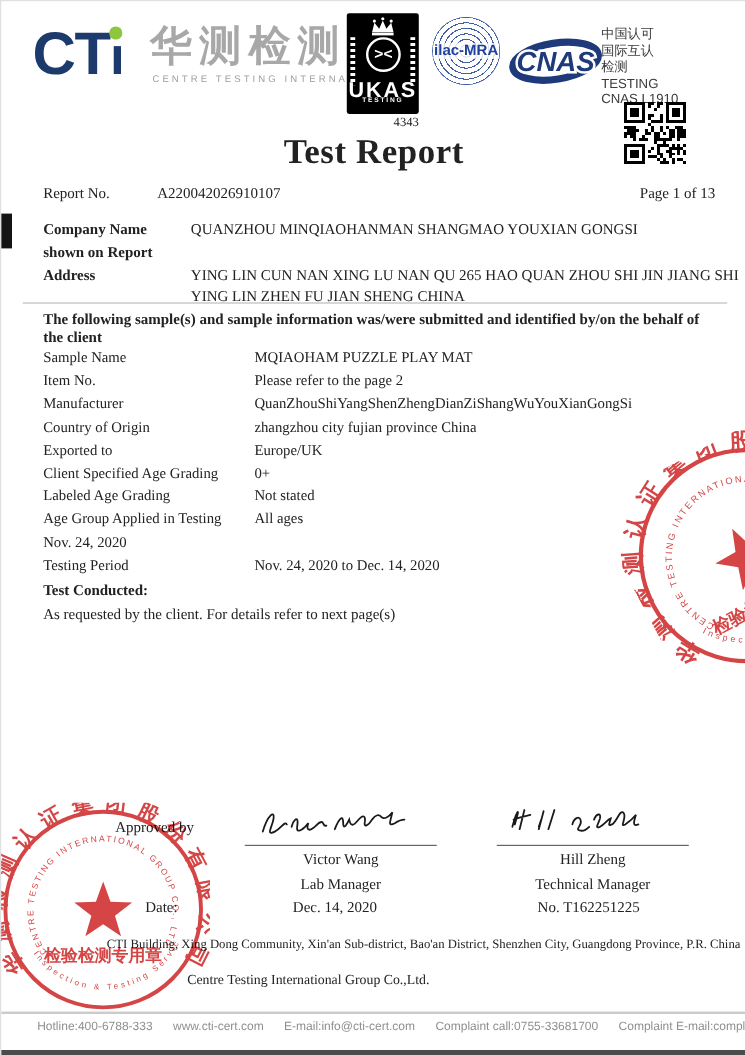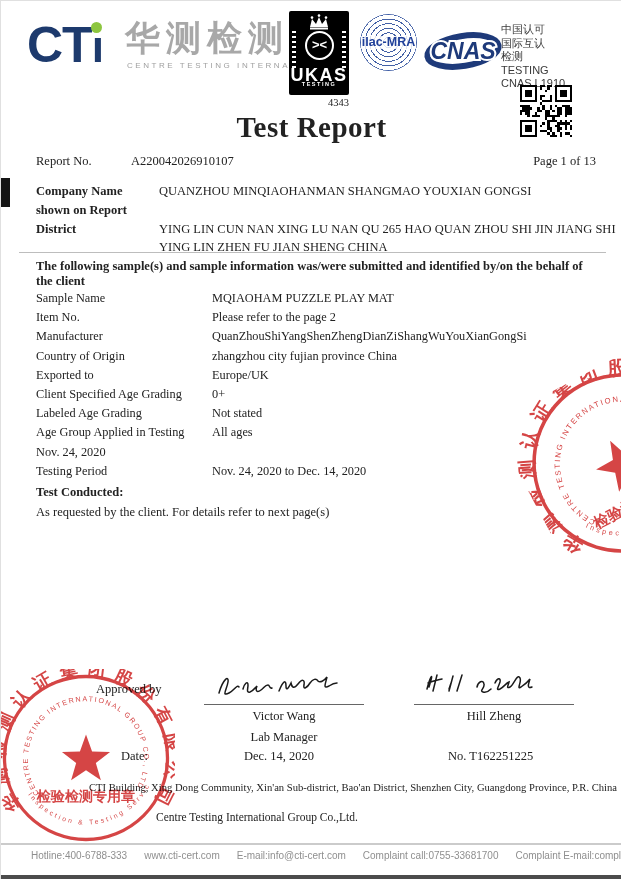--- a/index.html
+++ b/index.html
@@ -266,21 +266,21 @@
   <div class="abs title">Test Report</div>
   <div class="abs repline rep-label">Report No.</div>
   <div class="abs repline rep-no">A220042026910107</div>
   <div class="abs repline pageinfo">Page 1 of 13</div>
 
   <div class="abs blackmark"></div>
 
   <div class="abs lbl-b" style="left:35px;top:183px;">Company Name</div>
   <div class="abs lbl-b" style="left:35px;top:202px;">shown on Report</div>
   <div class="abs val" style="left:158px;top:183px;">QUANZHOU MINQIAOHANMAN SHANGMAO YOUXIAN GONGSI</div>
-  <div class="abs lbl-b" style="left:35px;top:221px;">District</div>
+  <div class="abs lbl-b" style="left:35px;top:221px;">Address</div>
   <div class="abs val" style="left:158px;top:221px;">YING LIN CUN NAN XING LU NAN QU 265 HAO QUAN ZHOU SHI JIN JIANG SHI</div>
   <div class="abs val" style="left:158px;top:239px;">YING LIN ZHEN FU JIAN SHENG CHINA</div>
 
   <div class="abs sep"></div>
   <div class="abs intro">The following sample(s) and sample information was/were submitted and identified by/on the behalf of the client</div>
 
   <div class="abs sample-table">
     <div class="srow">
         <span class="sl">Sample Name</span>
         <span>MQIAOHAM PUZZLE PLAY MAT</span>
@@ -353,20 +353,21 @@
   </div>
   <div class="abs datelbl">Date:</div>
   <div class="abs dateval">Dec. 14, 2020</div>
 
   <svg class="sig-svg" style="left:418px;top:664px;" width="150" height="38" viewBox="0 0 150 38">
     <path d="M8,24 C11,12 14,8 12,15 L10,22 M18,10 L14,26 M9,18 C14,16 19,15 23,14 M30,24 l2,-6 M34,11 l-4,15 M43,10 l-5,16 M58,22 c1,-5 6,-8 7,-3 c1,4 -5,7 -1,8 c3,1 6,-1 8,-3 M76,18 c2,-5 6,-6 5,-1 c-1,4 -5,9 0,7 c4,-2 6,-6 9,-7 c-1,4 -3,7 1,5 c4,-2 7,-14 10,-9 c2,4 -4,12 1,9 c3,-2 6,-4 9,-8 c-2,6 -3,10 2,8" fill="none" stroke="#1a1a1a" stroke-width="1.5" stroke-linecap="round"></path>
   </svg>
   <div class="abs sigcol" style="left:413px;top:703px;">
     <div class="sigline"></div>
     <div style="margin-top:4px;">Hill Zheng</div>
+    <div style="margin-top:6px;">Technical Manager</div>
   </div>
   <div class="abs certno">No. T162251225</div>
 
   <div class="abs cfoot1">Centre Testing International Group Co.,Ltd.</div>
   <div class="abs cfoot2">CTI Building, Xing Dong Community, Xin'an Sub-district, Bao'an District, Shenzhen City, Guangdong Province, P.R. China</div>
 
   <div class="abs stamp stamp-left">
     <svg width="178" height="178" viewBox="0 0 190 190">
       <defs>
         <path id="l-arcCN" d="M 26,147 A 87,87 0 1 1 164,147"></path>

